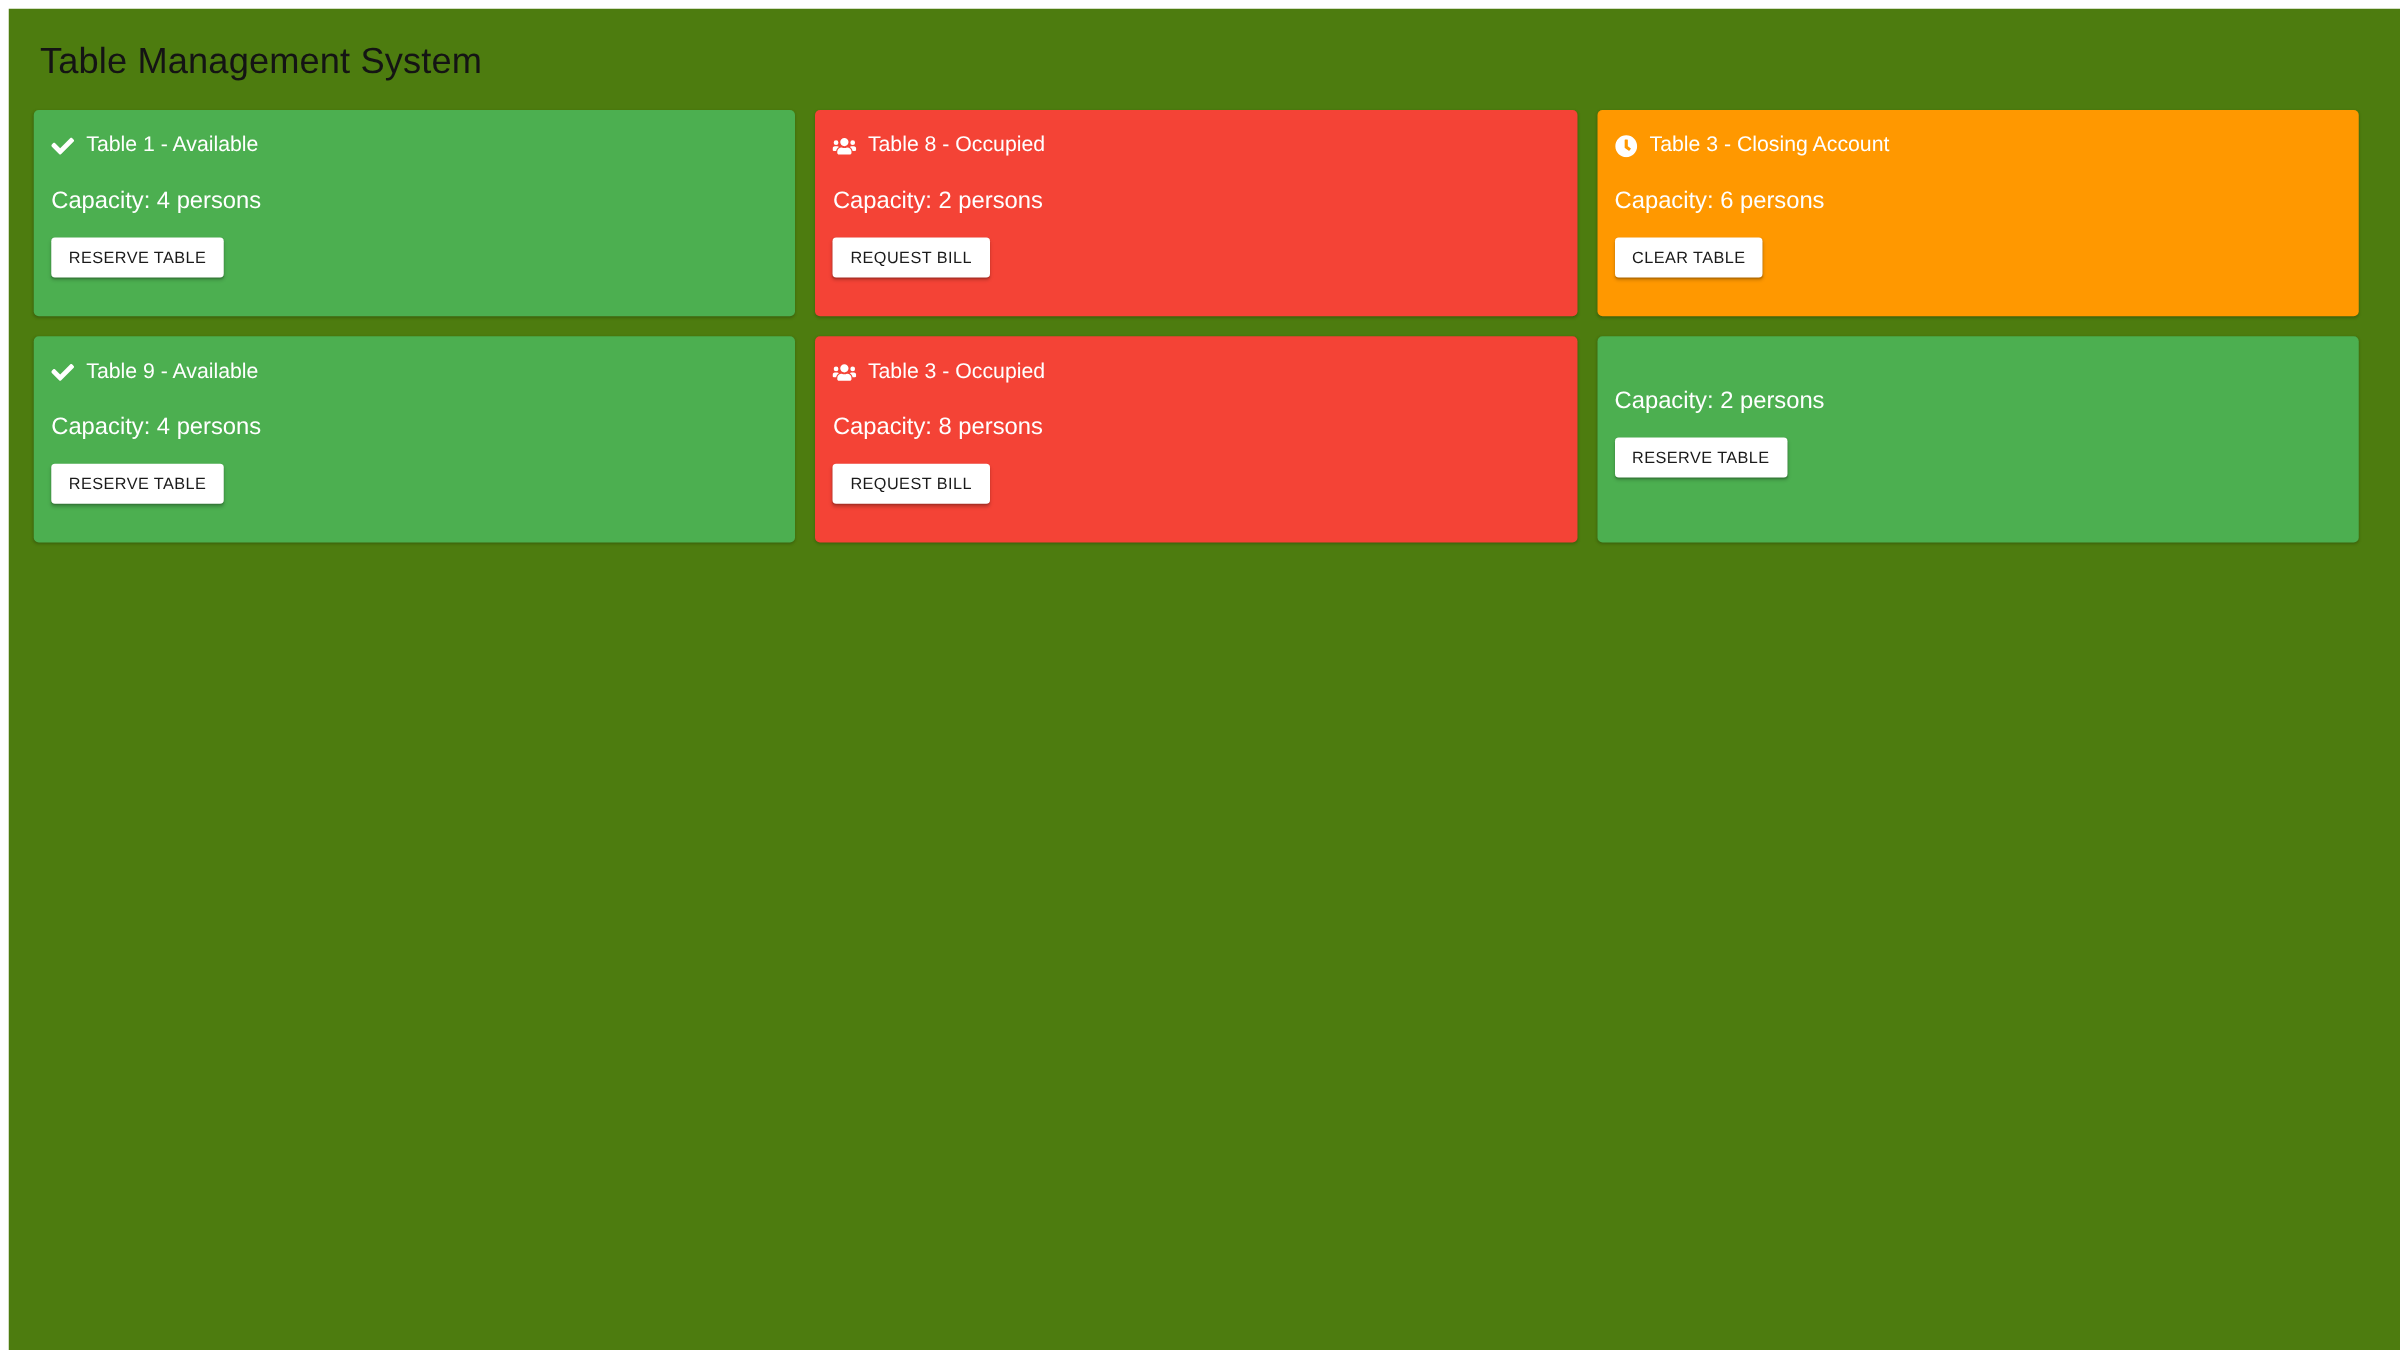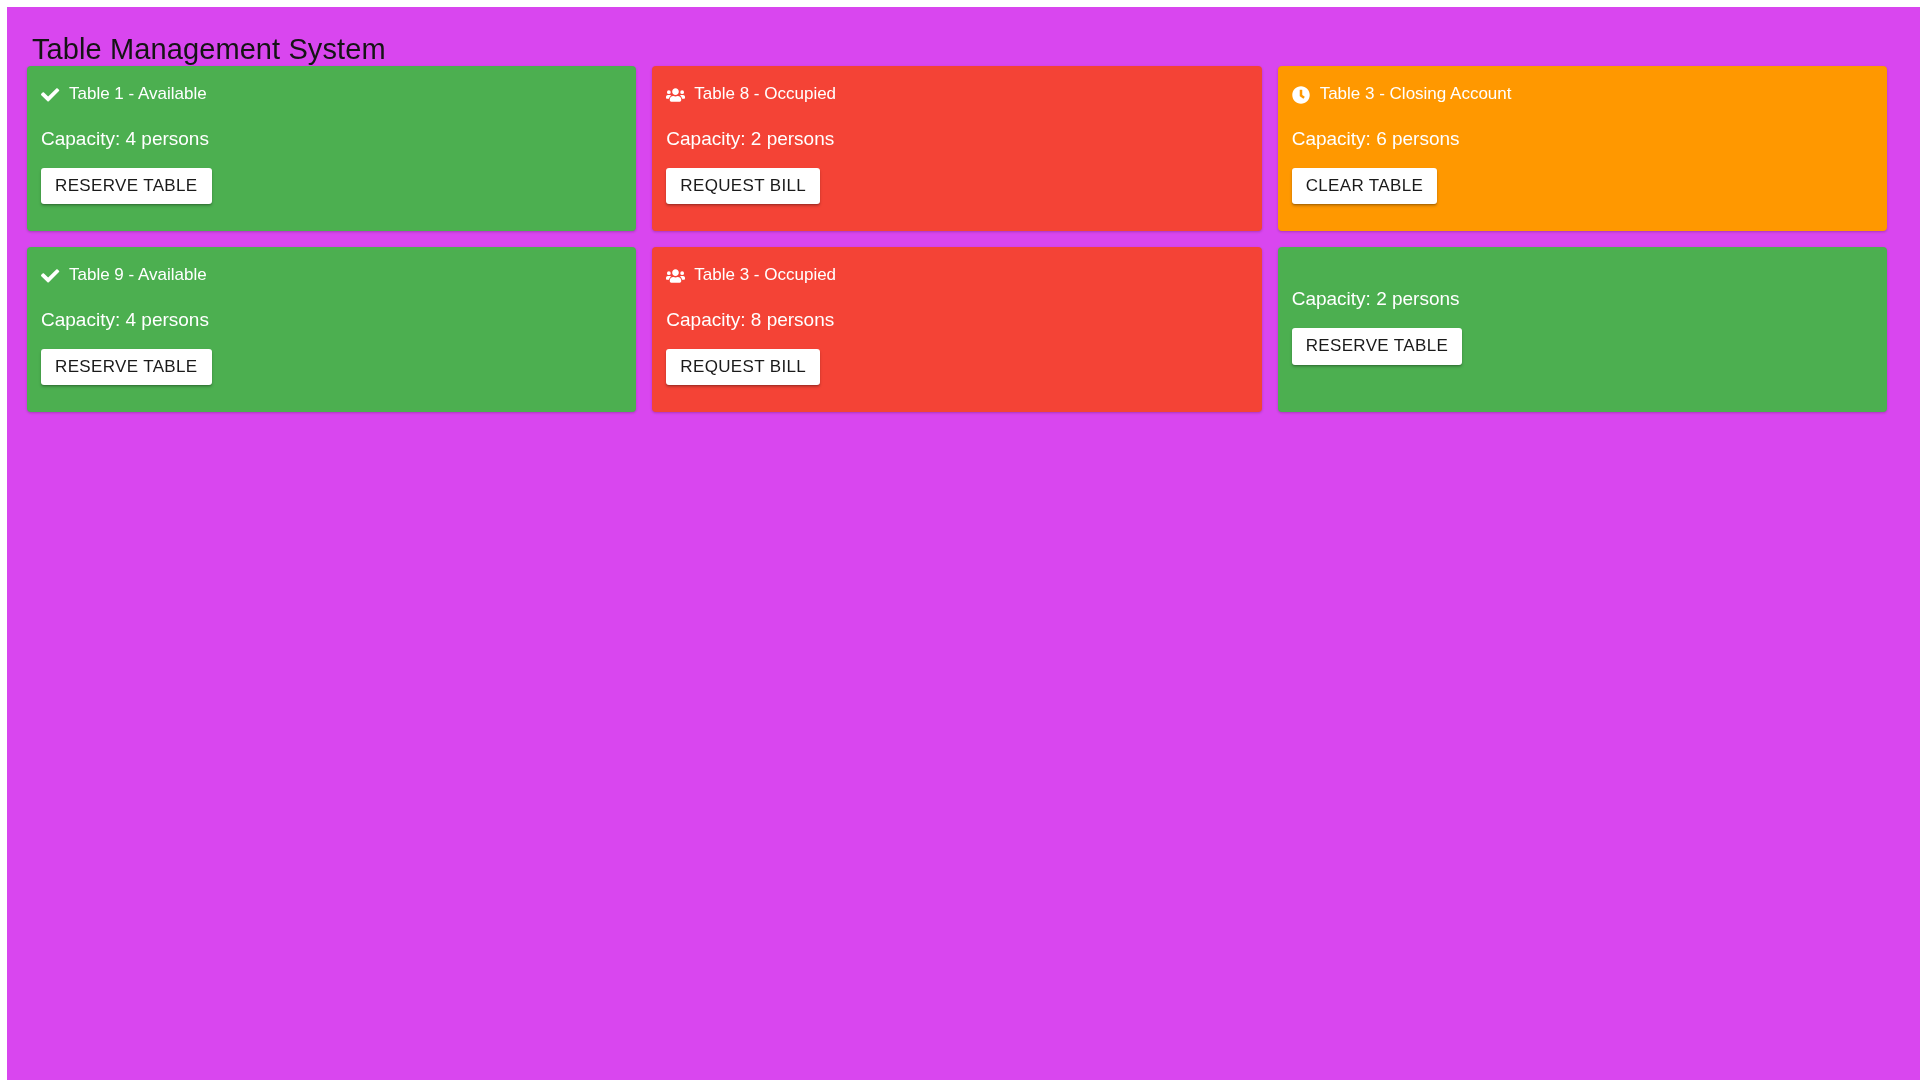--- a/index.html
+++ b/index.html
@@ -11,35 +11,36 @@
     font-family: "Liberation Sans", sans-serif;
     overflow: hidden;
   }
 
   #app-root {
     position: absolute;
     left: 7px;
     top: 7px;
     width: 1913px;
     height: 1073px;
-    background: #d946ef;
+    background: #4d7c0f;
     box-sizing: border-box;
   }
 
   .page-title {
     margin: 0;
     padding: 26px 0 0 25px;
     font-size: 29px;
     font-weight: 400;
     line-height: 1.15;
     color: #141414;
     letter-spacing: 0.1px;
   }
 
   .tables-grid {
+    margin-top: 22px;
     padding: 0 20px 0 20px;
     display: grid;
     grid-template-columns: repeat(3, 1fr);
     column-gap: 13px;
     row-gap: 17px;
     box-sizing: border-box;
     width: 1900px;
     gap: 16px;
   }
 
@@ -88,21 +89,21 @@
 
   .card-action {
     margin-top: 17px;
     display: inline-block;
     background: #ffffff;
     color: #1a1a1a;
     border: none;
     border-radius: 3px;
     padding: 9px 14px 9px 14px;
     font-family: "Liberation Sans", sans-serif;
-    font-size: 17px;
+    font-size: 13px;
     font-weight: 400;
     letter-spacing: 0.35px;
     text-transform: uppercase;
     cursor: pointer;
     box-shadow: 0 2px 3px rgba(0,0,0,0.22), 0 1px 1px rgba(0,0,0,0.14);
     line-height: 1.1;
   }
 </style>
 </head>
 <body>

